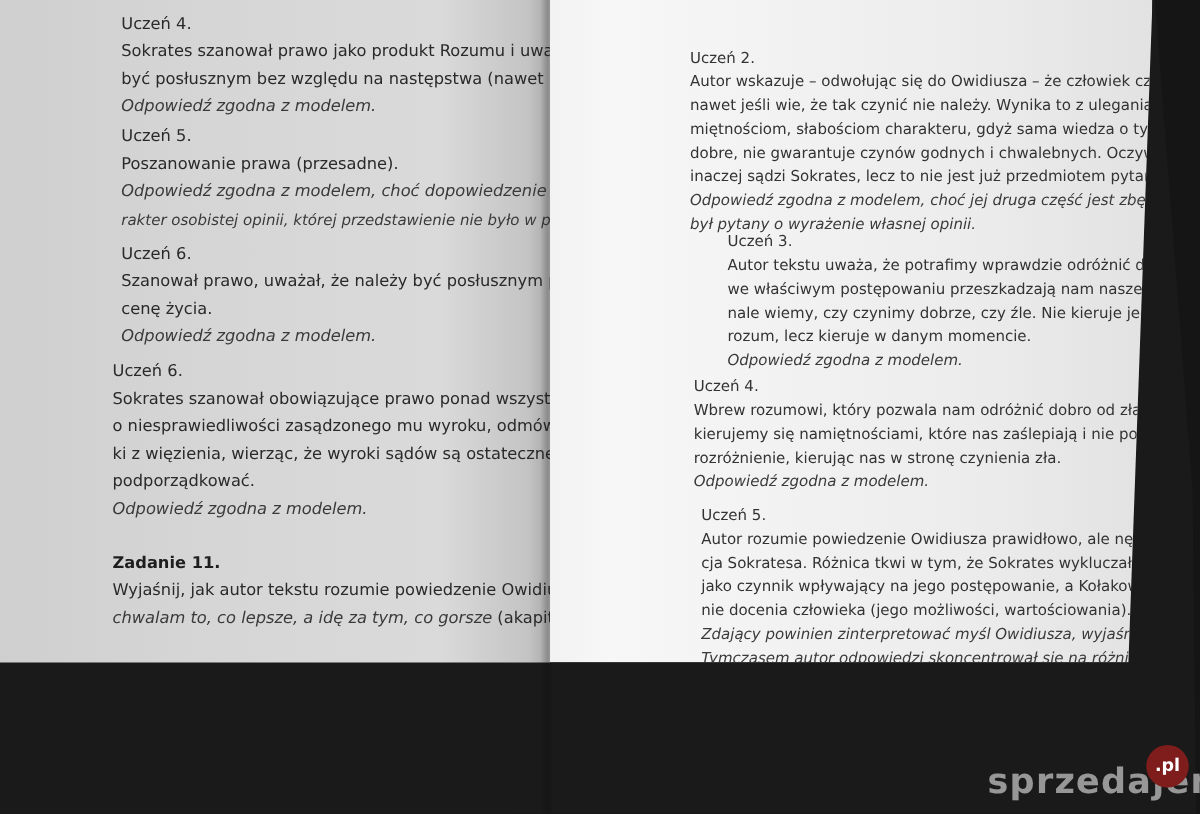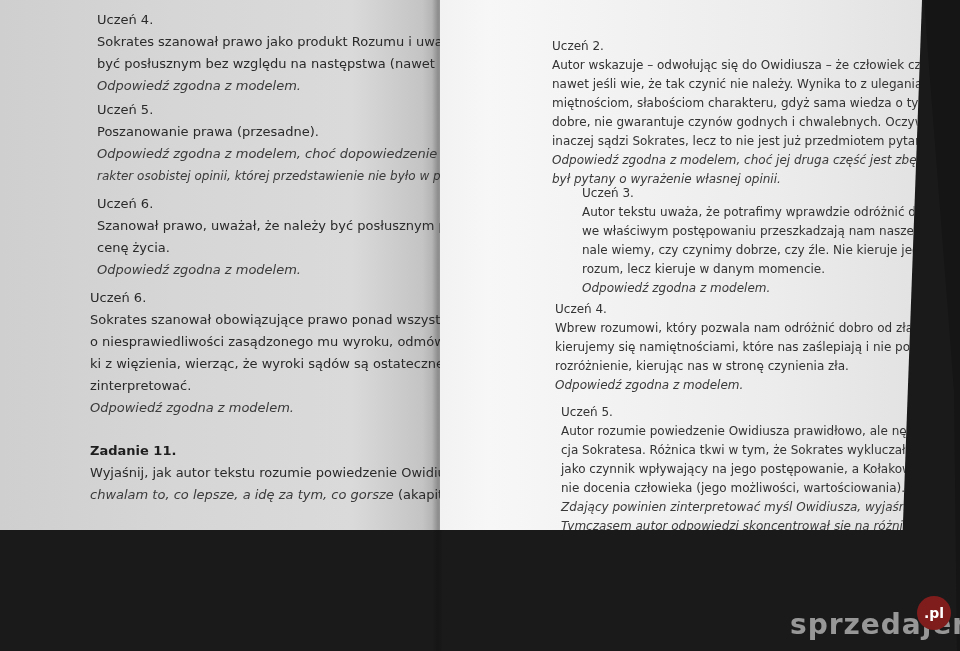--- a/index.html
+++ b/index.html
@@ -69,21 +69,21 @@
     <span class="line">Szanował prawo, uważał, że należy być posłusznym prawu nawet za</span>
     <span class="line">cenę życia.</span>
     <span class="line it">Odpowiedź zgodna z modelem.</span>
   </div>
 
   <div class="block left-text" style="left:90px; top:287px;">
     <span class="line">Uczeń 6.</span>
     <span class="line">Sokrates szanował obowiązujące prawo ponad wszystko. Przekonany</span>
     <span class="line">o niesprawiedliwości zasądzonego mu wyroku, odmówił jednak ucieczki</span>
     <span class="line">ki z więzienia, wierząc, że wyroki sądów są ostateczne i trzeba się im</span>
-    <span class="line">zinterpretować.</span>
+    <span class="line">podporządkować.</span>
     <span class="line it">Odpowiedź zgodna z modelem.</span>
   </div>
 
   <div class="block left-text" style="left:90px; top:440px;">
     <span class="line heading">Zadanie 11.</span>
     <span class="line">Wyjaśnij, jak autor tekstu rozumie powiedzenie Owidiusza widzę i</span>
     <span class="line"><span class="it">chwalam to, co lepsze, a idę za tym, co gorsze</span><span> (akapit 7.).</span></span>
   </div>
 
   <div class="block left-text" style="left:62px; top:527px;">

